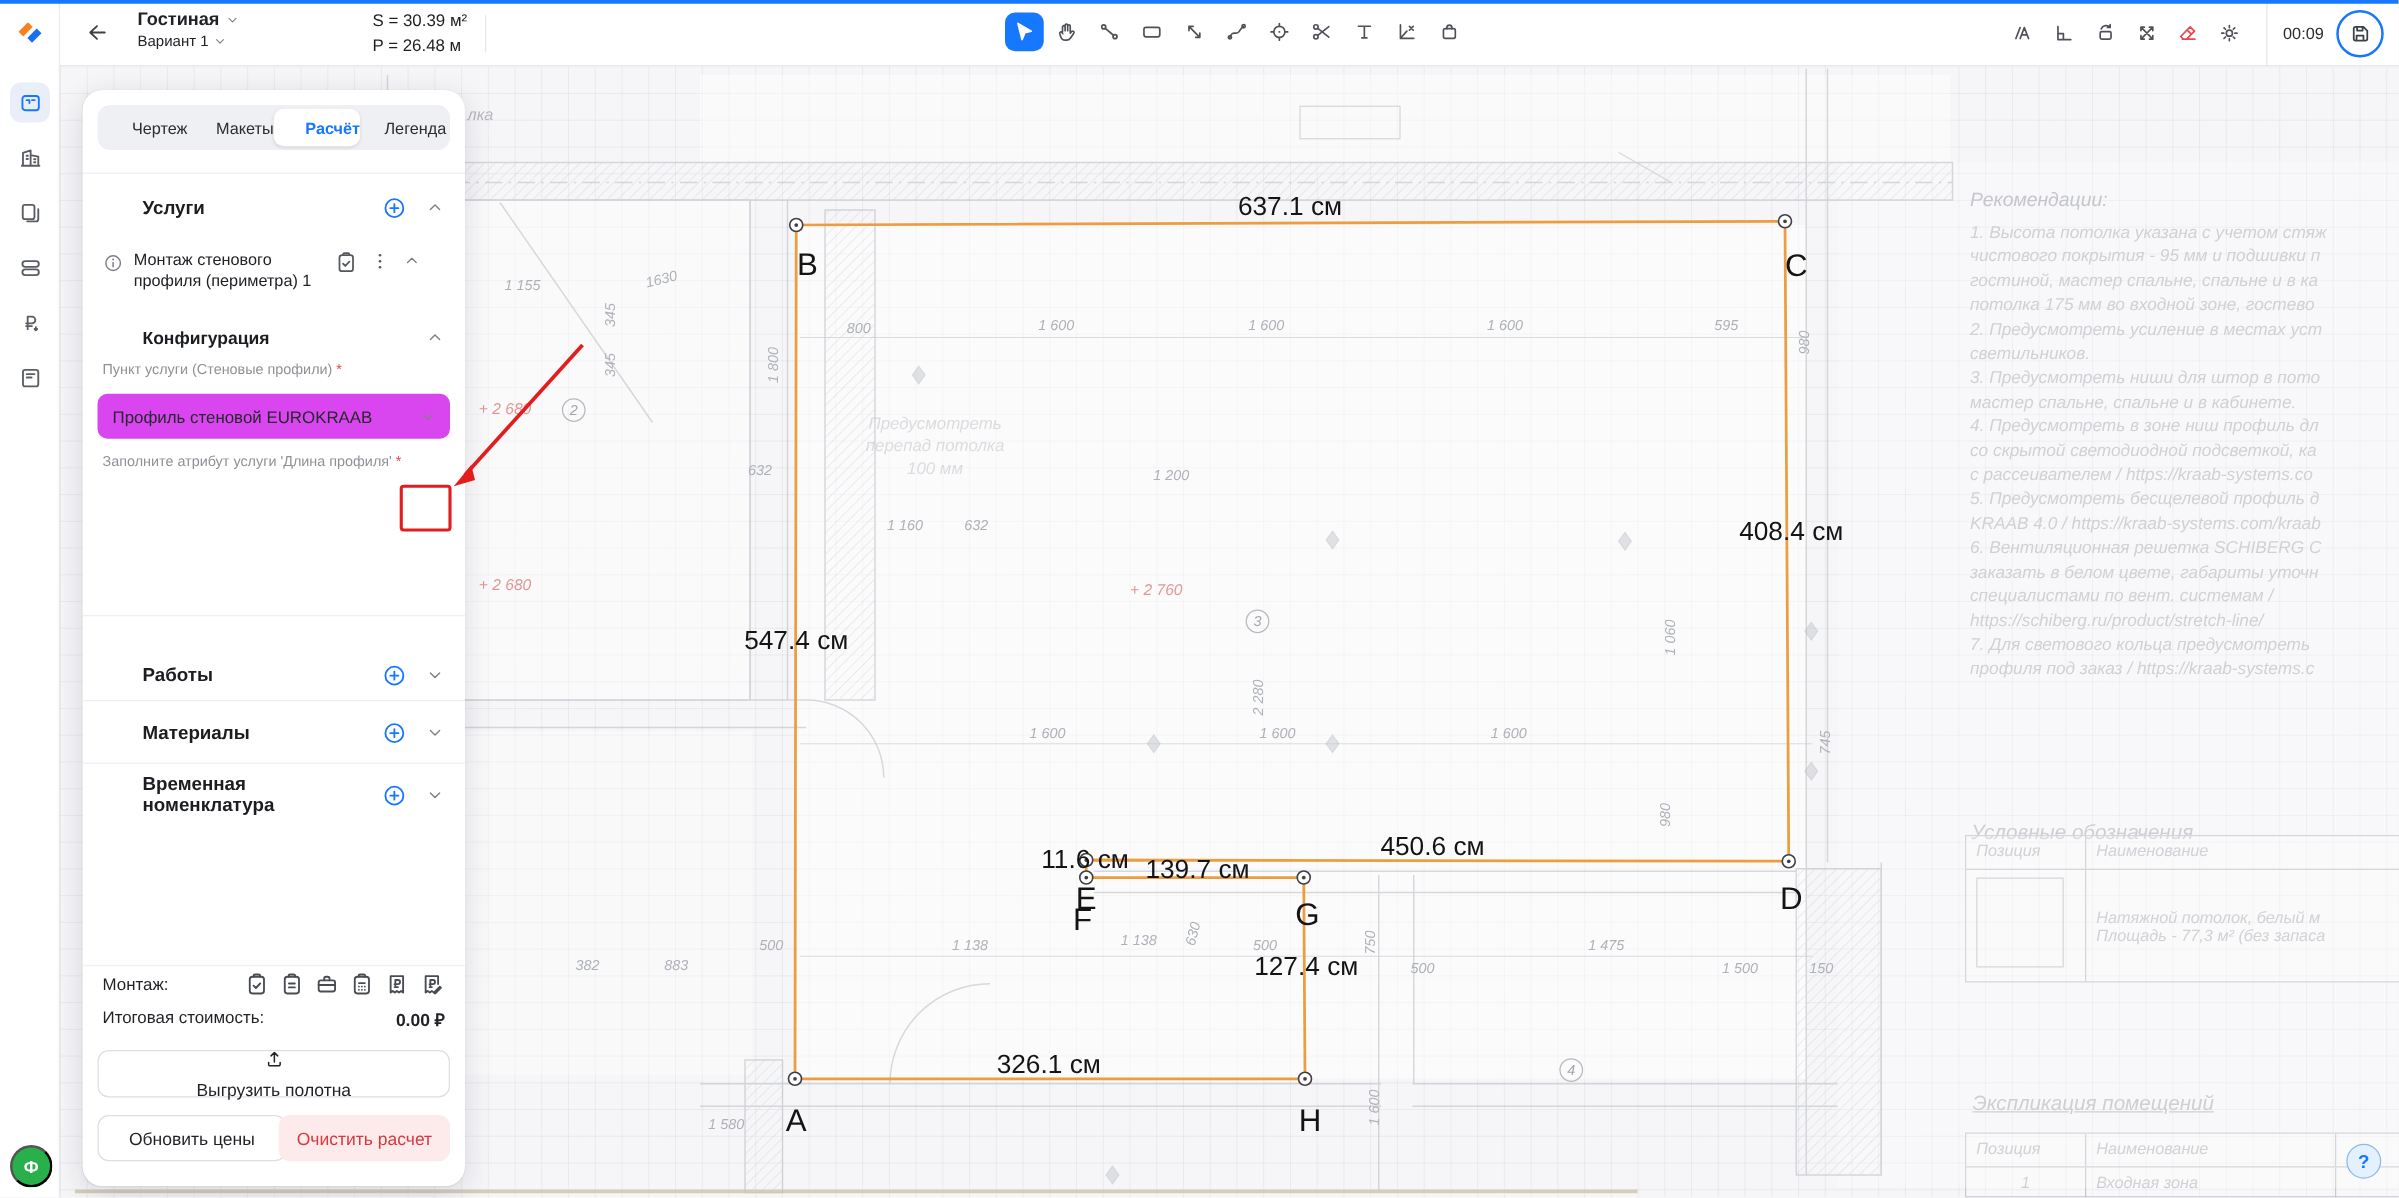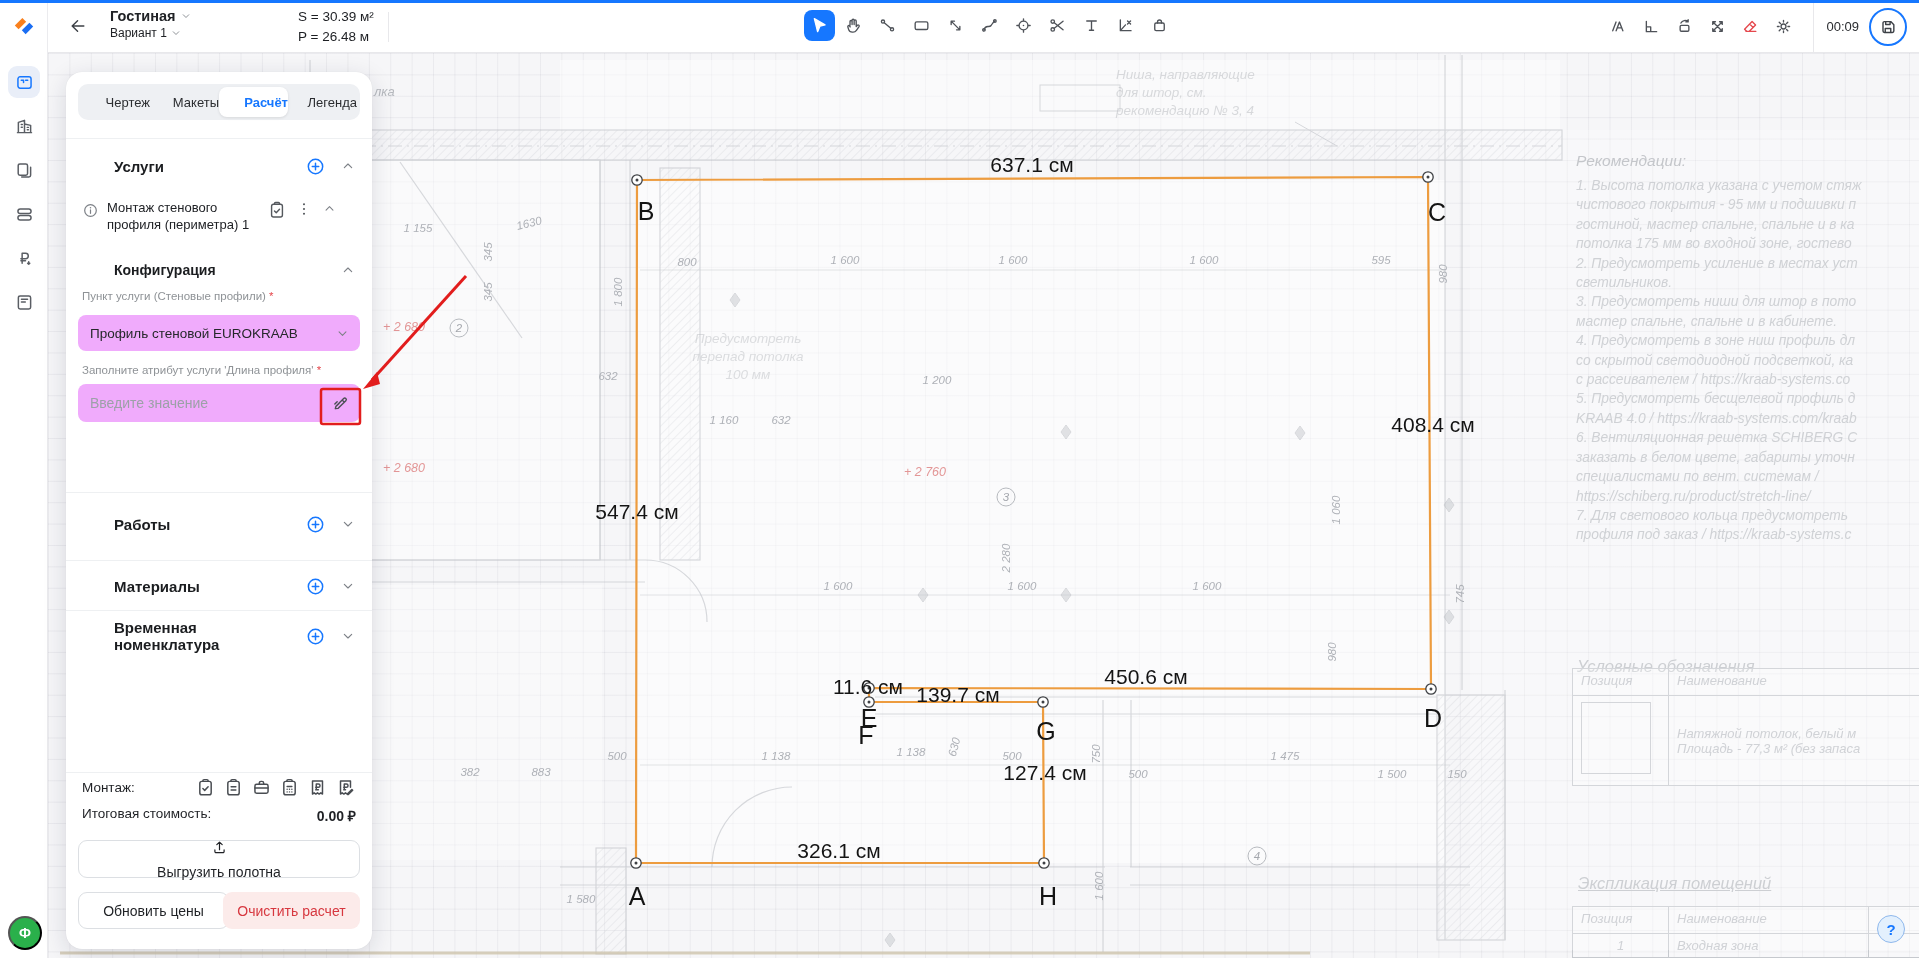--- a/index.html
+++ b/index.html
@@ -62,21 +62,21 @@
   .sec-title { font-size:15px; font-weight:700; color:#1b1d20; flex:1;margin-left:32px; }
   .icn-btn { border:none; background:transparent; padding:0; cursor:pointer; display:flex; align-items:center; justify-content:center; }
   .plus { width:21px; height:21px; color:#1677ff; margin-right:14px; }
   .chev { width:16px; height:16px; color:#7d8187; }
   #service-item { left:16px; top:128px; width:274px; display:flex; align-items:flex-start; gap:8px; }
   #service-item .icn-info { width:17px; height:17px; color:#7d8187; margin-top:2px; }
   #service-title { width:152px; font-size:13px; color:#202226; line-height:16.5px; }
   #service-item .icn-sm { width:20px; height:20px; color:#55595e; }
   .field-label { left:16px; font-size:11.5px; color:#8e9296; }
   .req { color:#e5484d; }
-  .fld { left:12px; width:282px; background:#f0abfc; border-radius:8px; display:flex; align-items:center; cursor:pointer; }
+  .fld { left:12px; width:282px; background:#d946ef; border-radius:8px; display:flex; align-items:center; cursor:pointer; }
   #select-fld { top:243px; height:36px; padding:0 10px 0 12px; }
   #select-val { flex:1; font-size:13.5px; color:#26282b; white-space:nowrap; overflow:hidden; }
   #input-fld { top:312px; height:38px; padding:0; }
   #value-input { flex:1; height:100%; border:none; background:transparent; outline:none; padding:0 0 0 12px;
     font-size:14px; font-family:inherit; color:#26282b; }
   #value-input::placeholder { color:#9ca1a8; }
   #input-icon { width:38px; height:38px; display:flex; align-items:center; justify-content:center; color:#4b4f55; }
   #input-icon .icn { width:20px; height:20px; }
   #next-btn { left:12px; top:362px; width:282px; height:35px; border:none; border-radius:8px; background:#dbe9fc;
     color:#1677ff; font-size:14px; font-weight:600; cursor:pointer; font-family:inherit; }
@@ -111,25 +111,20 @@
   .bp-cell { border-left:1px solid #c6c9ce; padding:4px 8px; font-size:13px; white-space:nowrap; overflow:hidden; }
   .bp-cell:first-child { border-left:none; }
   .bp-title { position:absolute; font-size:16.5px; font-style:italic; color:#bcbfc4; white-space:nowrap; }
 </style>
 </head>
 <body>
 
 <div id="top-line" style="background: rgb(22, 119, 255);"></div>
 <div id="canvas"></div>
 <div id="notes-layer">
-    <div class="blue-note" style="left: 1116px; top: 66px; font-size: 13.5px; line-height: 18px;">
-      <div>Ниша, направляющие</div>
-      <div>для штор, см.</div>
-      <div>рекомендацию № 3, 4</div>
-    </div>
     <div class="blue-note" style="left: 680px; top: 330px; font-size: 13.5px; line-height: 18px; text-align: center; width: 136px;">
       <div>Предусмотреть</div>
       <div>перепад потолка</div>
       <div>100 мм</div>
     </div>
     <div class="blue-note" style="left: 374px; top: 84px; font-size: 13px; line-height: 16px;">
       <div>лка</div>
     </div>
     <div class="blue-note" id="recs">
       <div class="rtitle">Рекомендации:</div>
@@ -633,34 +628,24 @@
     <span class="icn chev" style="width:15px;height:15px">
         <svg viewBox="0 0 24 24" fill="none" stroke="currentColor" stroke-width="1.7" stroke-linecap="round" stroke-linejoin="round" style="width:100%;height:100%;display:block">
           <path d="M6.5 9.5 12 15l5.5-5.5"></path>
         </svg>
       </span>
   </div>
 
   <div class="field-label p-abs" style="top:292px">
     <span>Заполните атрибут услуги 'Длина профиля'</span> <span class="req">*</span>
   </div>
-  <div id="input-fld" class="fld p-abs">
-    <input id="value-input" type="text" placeholder="Введите значение" style="">
-    <button id="input-icon" class="icn-btn">
-        <span class="icn">
-          <svg viewBox="0 0 24 24" fill="none" stroke="currentColor" stroke-width="1.7" stroke-linecap="round" stroke-linejoin="round" style="width:100%;height:100%;display:block">
-            <path d="M5.2 18.8l.8-3L15.2 6.6a1.8 1.8 0 0 1 2.6 2.6L8.6 18.4l-3.4.4zM13.4 8.4l2.4 2.4M4.6 13.2l2.8-2.8M6.8 15.4l2.8-2.8"></path>
-          </svg>
-        </span>
-      </button>
-  </div>
 
   <div class="divider p-abs" style="top:420px"></div>
   <div id="collapsed-sections">
-      <div class="collapse-row p-abs" style="top: 428px;">
+      <div class="collapse-row p-abs" style="top: 444px;">
         <span class="sec-title">Работы</span>
         <button class="icn-btn plus">
           <span class="icn" style="width:21px;height:21px;display:block">
             <svg viewBox="0 0 24 24" fill="none" stroke="currentColor" stroke-width="1.7" stroke-linecap="round" stroke-linejoin="round" style="width:100%;height:100%;display:block">
               <circle cx="12" cy="12" r="8.2"></circle>
               <path d="M12 8.3v7.4M8.3 12h7.4"></path>
             </svg>
           </span>
         </button>
         <button class="icn-btn chev">

